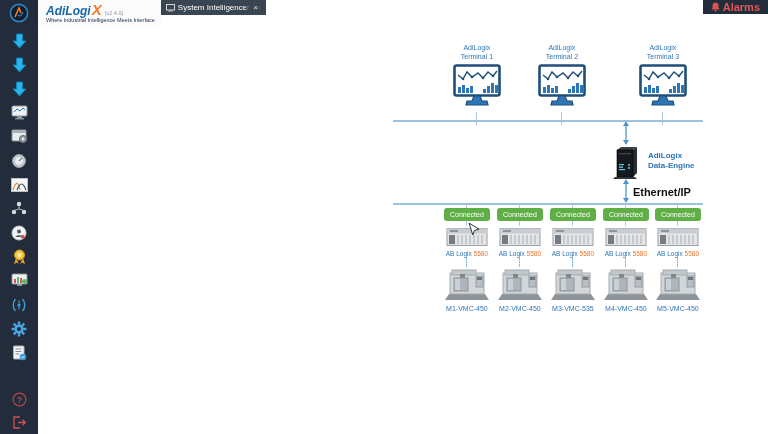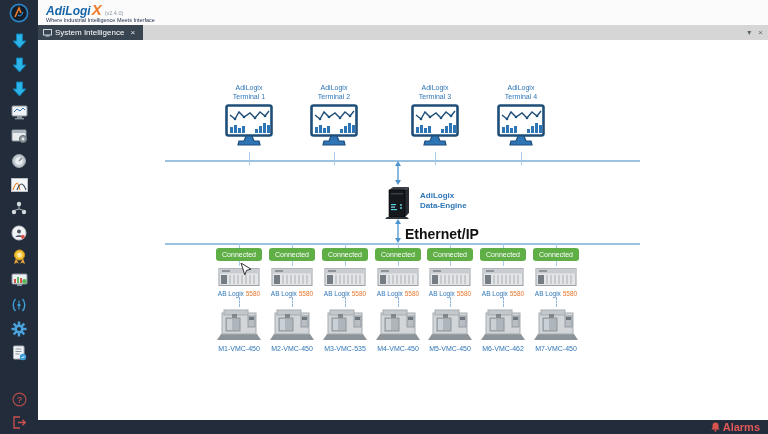--- a/index.html
+++ b/index.html
@@ -7,21 +7,21 @@
   .app { display:flex; width:768px; height:434px; }
 
   
   .sidebar { width:38px; background:#222c3a; display:flex; flex-direction:column; align-items:center; flex-shrink:0; }
   .logo-box { width:38px; height:25px; display:flex; align-items:center; justify-content:center; }
   .side-icons { display:flex; flex-direction:column; align-items:center; gap:7px; padding-top:7px; flex:1; }
   .side-icon { width:18px; height:17px; display:flex; align-items:center; justify-content:center; cursor:pointer; }
   .side-bottom { display:flex; flex-direction:column; align-items:center; gap:6px; padding-bottom:3px; }
 
   
-  .main { flex:1; display:flex; flex-direction:column; min-width:0; }
+  .main { flex:1; display:flex; flex-direction:row; min-width:0; }
 
   
   .header { height:25px; background:#fbfbfb; display:flex; align-items:center; justify-content:space-between; padding:0 6px 0 8px; }
   .brand { line-height:1; }
   .brand-row { display:flex; align-items:baseline; }
   .brand-name { font-size:12px; font-weight:bold; color:#1666a8; font-style:italic; }
   .brand-x { font-size:15px; font-weight:bold; color:#ee7c2b; font-style:italic; margin-left:1px; }
   .brand-ver { font-size:5.5px; color:#8a97a5; margin-left:3px; }
   .tagline { font-size:5.5px; color:#1b2a4a; margin-top:1px; }
   .header-right { display:flex; align-items:center; gap:5px; }
@@ -42,21 +42,21 @@
   .content { position:relative; flex:1; background:#ffffff; overflow:hidden; }
   .abs { position:absolute; }
   .terminal { width:64px; text-align:center; }
   .t-label { font-size:7px; line-height:1.25; color:#2e75b6; }
   .t-stem { width:0; border-left:1.5px solid #a9cbe8; margin:0 auto; height:13px; }
   .bus { height:2px; background:#9cc2e2; }
   .v-stem { width:0; border-left:1.5px solid #a9cbe8; }
   .dash-stem { width:0; border-left:1px dashed #8fb8dc; }
 
   .engine-label { font-size:8px; font-weight:bold; color:#2e75b6; line-height:1.3; }
-  .protocol { font-size:14px; font-weight:bold; color:#111; }
+  .protocol { font-size:11px; font-weight:bold; color:#111; }
 
   .node-col { width:52px; display:flex; flex-direction:column; align-items:center; }
   .badge { width:46px; height:13px; background:#5fae46; border-radius:3px; color:#fff; font-size:7px; display:flex; align-items:center; justify-content:center; }
   .plc-label { font-size:6.5px; margin-top:2px; white-space:nowrap; }
   .plc-name { color:#2e75b6; }
   .plc-model { color:#e8762d; }
   .machine-label { font-size:7px; color:#2e75b6; margin-top:2px; white-space:nowrap; }
 
   
   .statusbar { height:14px; background:#222c3a; display:flex; align-items:center; justify-content:flex-end; padding:0 8px; gap:3px; }

